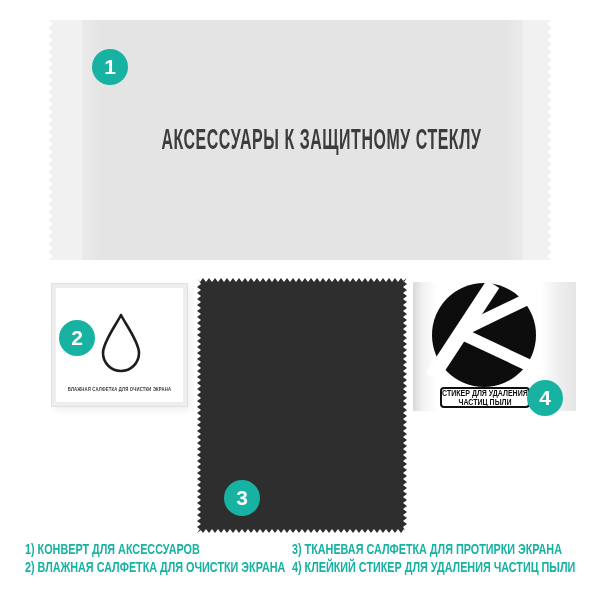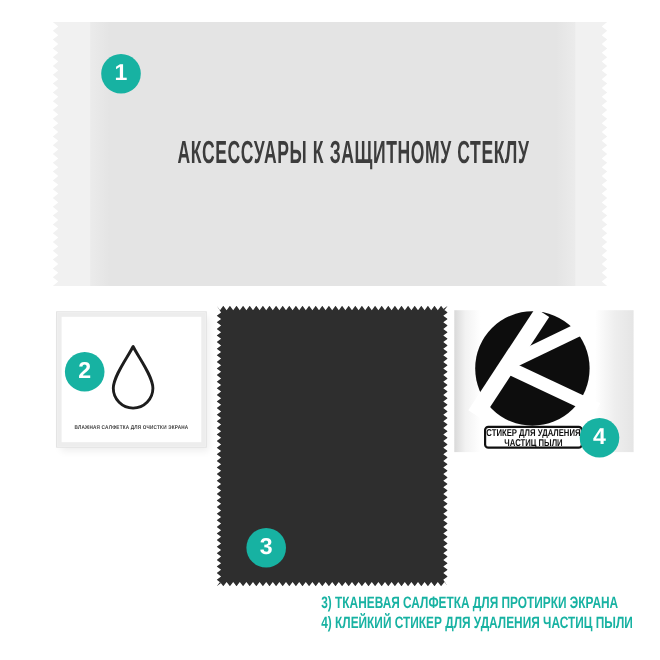--- a/index.html
+++ b/index.html
@@ -114,18 +114,22 @@
     <line x1="45" y1="50" x2="130" y2="90" stroke="#ffffff" stroke-width="12"></line>
   </svg>
   <div class="sticker-label">
     <span class="ln">СТИКЕР ДЛЯ УДАЛЕНИЯ</span>
     <span class="ln">ЧАСТИЦ ПЫЛИ</span>
   </div>
   <div class="badge b4">
     <span>4</span>
   </div>
 
+  <div class="legend legend-left">
+    <div class="ln">1) КОНВЕРТ ДЛЯ АКСЕССУАРОВ</div>
+    <div class="ln">2) ВЛАЖНАЯ САЛФЕТКА ДЛЯ ОЧИСТКИ ЭКРАНА</div>
+  </div>
   <div class="legend legend-right">
     <div class="ln">3) ТКАНЕВАЯ САЛФЕТКА ДЛЯ ПРОТИРКИ ЭКРАНА</div>
     <div class="ln">4) КЛЕЙКИЙ СТИКЕР ДЛЯ УДАЛЕНИЯ ЧАСТИЦ ПЫЛИ</div>
   </div>
 
 </div>
 
 </body></html>

